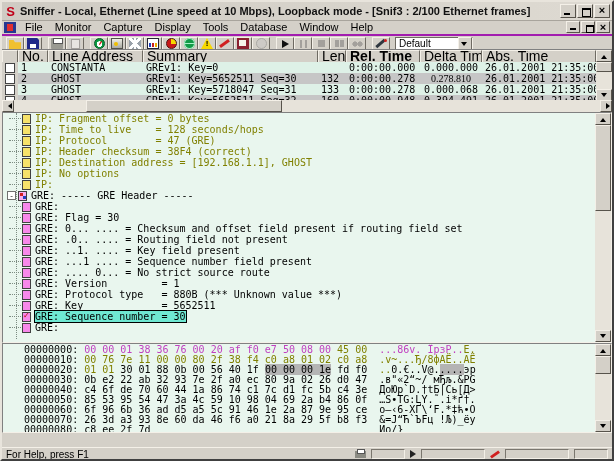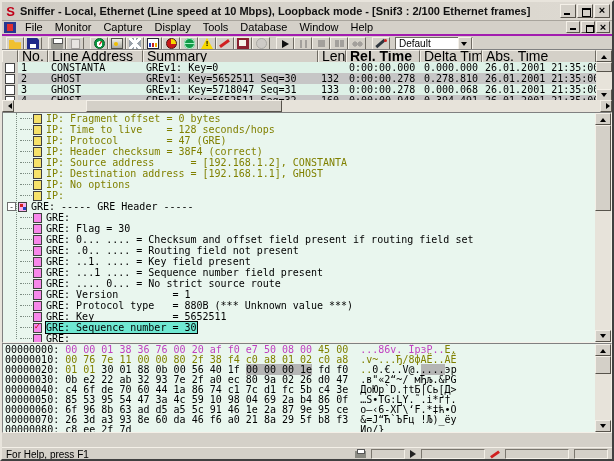--- a/index.html
+++ b/index.html
@@ -107,41 +107,41 @@
   .h-thumb{box-sizing:border-box;position:absolute;left:72px;width:196px;top:0;height:12px;background:var(--chrome);
            border:1px solid;border-color:#f4f0e8 #57534b #57534b #f4f0e8}
   .h-track{flex:1;position:relative}
 
   
   .decode{top:110px;height:231px;background:var(--pane-bg);box-sizing:border-box;
           border:1px solid;border-color:#808080 #f4f0e8 #f4f0e8 #808080;overflow:hidden}
   .dc-body{position:absolute;left:0;top:0;right:16px;bottom:0;overflow:hidden}
   .treeline{position:absolute;left:13px;top:0;height:226px;border-left:1px dotted #7c8c82}
   .dc-line{position:relative;height:11px;display:flex;align-items:center;white-space:pre;
-           font:10px "DejaVu Sans Mono",monospace;padding-left:17px}
+           font:10px "DejaVu Sans Mono",monospace;padding-left:6px}
   .dc-line.root{padding-left:4px}
   .stub{flex:none;width:12px;height:0;border-top:1px dotted #7c8c82;margin-right:1px}
   .expbox{flex:none;box-sizing:border-box;width:9px;height:9px;background:#fff;border:1px solid #707070;
           font:8px/7px "Liberation Sans",sans-serif;text-align:center;margin-right:2px}
   .pg{flex:none;box-sizing:border-box;width:9px;height:10px;border:1px solid #404040;margin-right:4px;position:relative}
   .pg.ip{background:#f6e26a}
   .pg.gre{background:#f788ea}
   .pg.root-ic{background:#f7b0ee;box-shadow:inset -2px 2px 0 #c03places}
   .pg.root-ic{background:#f7b0ee}
   .pg.root-ic::after{content:"";position:absolute;left:1px;top:1px;width:3px;height:3px;background:#d02020;box-shadow:3px 3px 0 #2040c0}
   .pg.checked::after{content:"✓";position:absolute;left:0;top:-2px;color:#c00000;font:bold 8px "DejaVu Sans",sans-serif}
   .lp-ip{color:var(--ip-color)}
   .lp-gre{color:#000}
   .dc-line.sel .txt{background:var(--select-highlight);outline:1px solid #000}
 
   
   .hexpane{top:341px;height:90px;background:var(--pane-bg);box-sizing:border-box;
            border:1px solid;border-color:#808080 #f4f0e8 #f4f0e8 #808080;overflow:hidden}
   .hx-body{position:absolute;left:0;top:0;right:16px;bottom:0;overflow:hidden}
-  .hx-line{height:10px;line-height:10px;white-space:pre;font:10px "DejaVu Sans Mono",monospace;padding-left:2px}
+  .hx-line{height:10px;line-height:10px;white-space:pre;font:10px "DejaVu Sans Mono",monospace;padding-left:21px}
   .c-addr,.c-pl{color:#000}
   .c-dlc{color:var(--dlc-color)}
   .c-ip{color:var(--ip-color)}
   .hl{background:var(--hl-gray)}
 
   
   .tabbar{top:431px;height:14px;display:flex;align-items:flex-start;padding-left:3px;background:var(--chrome)}
   .tab{flex:none;height:13px;margin-right:-5px;background:#58544c;
        clip-path:polygon(0 0,100% 0,calc(100% - 5px) 100%,5px 100%);position:relative}
   .tab .in{box-sizing:border-box;position:absolute;left:1px;right:1px;top:0;bottom:1px;background:var(--chrome);
@@ -309,21 +309,21 @@
         </div>
         <div class="trow alt">
           <span class="cbcell" style="width: 16px;">
             <span class="cb"></span>
           </span>
           <span class="td" style="width: 30px;">2</span>
           <span class="td" style="width: 95px;">GHOST</span>
           <span class="td" style="width: 175px;">GREv1: Key=5652511 Seq=30</span>
           <span class="td" style="width: 28px;">132</span>
           <span class="td" style="width: 74px;">0:00:00.278</span>
-          <span class="td r" style="width: 62px;">0.278.810</span>
+          <span class="td r" style="width: 62px; font-family: Liberation Serif, serif;">0.278.810</span>
           <span class="td" style="width: 114px;">26.01.2001 21:35:00</span>
         </div>
         <div class="trow">
           <span class="cbcell" style="width: 16px;">
             <span class="cb"></span>
           </span>
           <span class="td" style="width: 30px;">3</span>
           <span class="td" style="width: 95px;">GHOST</span>
           <span class="td" style="width: 175px;">GREv1: Key=5718047 Seq=31</span>
           <span class="td" style="width: 28px;">133</span>
@@ -368,21 +368,20 @@
       </span>
   </div>
 
   <div class="abs decode">
     <div class="dc-body" id="decode-body">
       <div class="treeline"></div>
     <div class="dc-line"><span class="stub"></span><span class="pg ip"></span><span class="txt lp-ip">IP: Fragment offset = 0 bytes</span></div>
         <div class="dc-line"><span class="stub"></span><span class="pg ip"></span><span class="txt lp-ip">IP: Time to live    = 128 seconds/hops</span></div>
         <div class="dc-line"><span class="stub"></span><span class="pg ip"></span><span class="txt lp-ip">IP: Protocol        = 47 (GRE)</span></div>
         <div class="dc-line"><span class="stub"></span><span class="pg ip"></span><span class="txt lp-ip">IP: Header checksum = 38F4 (correct)</span></div>
-        <div class="dc-line"><span class="stub"></span><span class="pg ip"></span><span class="txt lp-ip">IP: Source address      = [192.168.1.2], CONSTANTA</span></div>
         <div class="dc-line"><span class="stub"></span><span class="pg ip"></span><span class="txt lp-ip">IP: Destination address = [192.168.1.1], GHOST</span></div>
         <div class="dc-line"><span class="stub"></span><span class="pg ip"></span><span class="txt lp-ip">IP: No options</span></div>
         <div class="dc-line"><span class="stub"></span><span class="pg ip"></span><span class="txt lp-ip">IP:</span></div>
         <div class="dc-line root"><span class="expbox">-</span><span class="pg root-ic"></span><span class="txt lp-gre">GRE: ----- GRE Header -----</span></div>
         <div class="dc-line"><span class="stub"></span><span class="pg gre"></span><span class="txt lp-gre">GRE:</span></div>
         <div class="dc-line"><span class="stub"></span><span class="pg gre"></span><span class="txt lp-gre">GRE: Flag = 30</span></div>
         <div class="dc-line"><span class="stub"></span><span class="pg gre"></span><span class="txt lp-gre">GRE: 0... .... = Checksum and offset field present if routing field set</span></div>
         <div class="dc-line"><span class="stub"></span><span class="pg gre"></span><span class="txt lp-gre">GRE: .0.. .... = Routing field not present</span></div>
         <div class="dc-line"><span class="stub"></span><span class="pg gre"></span><span class="txt lp-gre">GRE: ..1. .... = Key field present</span></div>
         <div class="dc-line"><span class="stub"></span><span class="pg gre"></span><span class="txt lp-gre">GRE: ...1 .... = Sequence number field present</span></div>
@@ -406,21 +405,21 @@
   </div>
 
   <div class="abs hexpane">
     <div class="hx-body" id="hex-body">
         <div class="hx-line"><span class="c-addr">00000000: </span><span class="c-dlc">00 00 01 38 36 76 00 20 af f0 e7 50 08 00</span> <span class="c-ip">45 00</span>  <span class="c-dlc">...86v. ЇрзP..</span><span class="c-ip">E.</span></div>
         <div class="hx-line"><span class="c-addr">00000010: </span><span class="c-ip">00 76 7e 11 00 00 80 2f 38 f4 c0 a8 01 02 c0 a8</span>  <span class="c-ip">.v~...Ђ/8фАЁ..АЁ</span></div>
         <div class="hx-line"><span class="c-addr">00000020: </span><span class="c-ip">01 01</span> <span class="c-pl">30 01 88 0b 00 56 40 1f</span> <span class="c-pl hl">00 00 00 1e</span> <span class="c-pl">fd f0</span>  <span class="c-ip">..</span><span class="c-pl">0.€..V@.</span><span class="c-pl hl">....</span><span class="c-pl">эр</span></div>
         <div class="hx-line"><span class="c-addr">00000030: </span><span class="c-pl">0b e2 22 ab 32 93 7e 2f a0 ec 80 9a 02 26 d0 47</span>  <span class="c-pl">.в"«2“~/ мЂљ.&amp;РG</span></div>
         <div class="hx-line"><span class="c-addr">00000040: </span><span class="c-pl">c4 6f de 70 60 44 1a 86 74 c1 7c d1 fc 5b c4 3e</span>  <span class="c-pl">ДoЮp`D.†tБ|Сь[Д&gt;</span></div>
         <div class="hx-line"><span class="c-addr">00000050: </span><span class="c-pl">85 53 95 54 47 3a 4c 59 10 98 04 69 2a b4 86 0f</span>  <span class="c-pl">…S•TG:LY.˜.i*ґ†.</span></div>
-        <div class="hx-line"><span class="c-addr">00000060: </span><span class="c-pl">6f 96 8b 63 ad d5 a5 5c 91 46 1e 2a 87 9e 95 ce</span>  <span class="c-pl">o–‹6-ХҐ\‘F.*‡ћ•О</span></div>
+        <div class="hx-line"><span class="c-addr">00000060: </span><span class="c-pl">6f 96 6b 36 ad d5 a5 5c 91 46 1e 2a 87 9e 95 ce</span>  <span class="c-pl">o–‹6-ХҐ\‘F.*‡ћ•О</span></div>
         <div class="hx-line"><span class="c-addr">00000070: </span><span class="c-pl">26 3d a3 93 8e 60 da 46 f6 a0 21 8a 29 5f b8 f3</span>  <span class="c-pl">&amp;=Ј“Ћ`ЪFц !Љ)_ёу</span></div>
         <div class="hx-line"><span class="c-addr">00000080: </span><span class="c-pl">c8 ee 2f 7d</span>                                      <span class="c-pl">Ио/}</span></div>
       </div>
     <div class="vsb">
       <span class="sb-btn">
           <i class="up"></i>
         </span>
       <span class="sb-thumb" style="height:18px"></span>
       <span class="sb-fill"></span>
       <span class="sb-btn">

